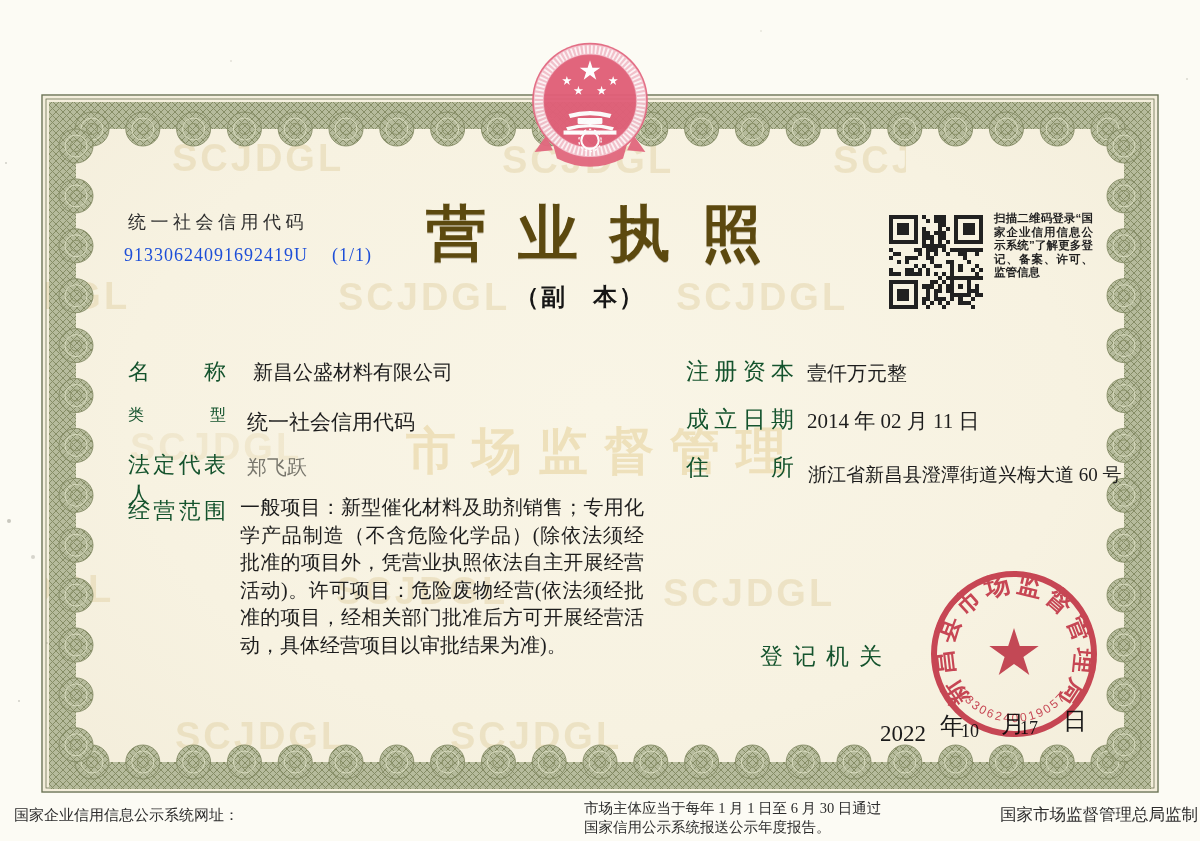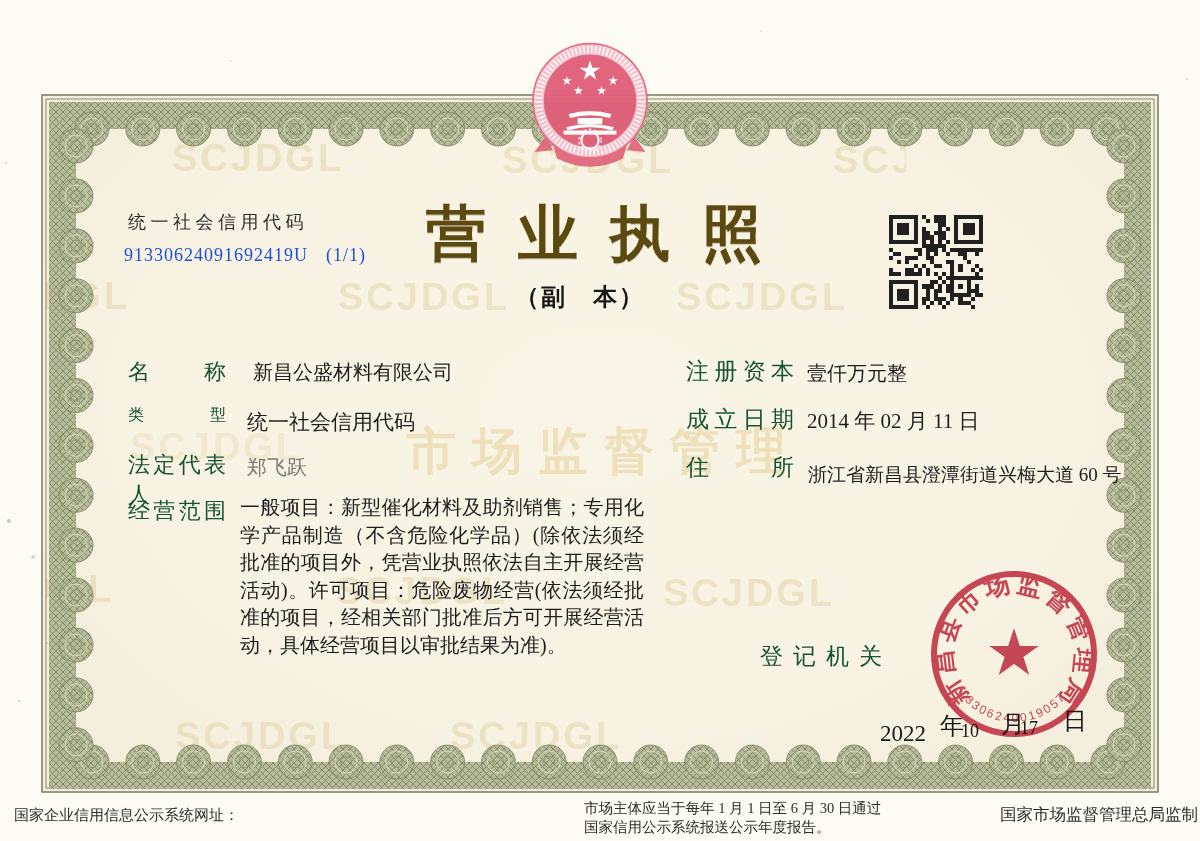--- a/index.html
+++ b/index.html
@@ -330,21 +330,21 @@
   </g>
   <circle cx="75" cy="126" r="10.5" fill="none" stroke="#ffffff" stroke-width="2.5"></circle>
   <circle cx="75" cy="126" r="13.5" fill="none" stroke="#ffffff" stroke-width="1.6" stroke-dasharray="2.8 3.4"></circle>
 </svg>
 
 <div class="content">
 
   <div class="abs code-label" style="left:128px;top:210px">统一社会信用代码</div>
   <div class="abs" style="left:124px;top:245px">
     <span class="code-value">91330624091692419U</span>
-    <span class="code-value" style="margin-left:14px">(1/1)</span>
+    <span class="code-value" style="margin-left:20px">(1/1)</span>
   </div>
 
   <div class="abs lic-sub" style="left:515px;top:281px">（副　本）</div>
   <div class="abs lic-title" style="left:426px;top:194px">营业执照</div>
 
   <svg id="qr-modules" class="abs" style="left:889px;top:215px" width="94" height="94" viewBox="0 0 23 23" shape-rendering="crispEdges">
       <rect x="0" y="0" width="1" height="1" fill="#212121"></rect>
       <rect x="1" y="0" width="1" height="1" fill="#212121"></rect>
       <rect x="2" y="0" width="1" height="1" fill="#212121"></rect>
       <rect x="3" y="0" width="1" height="1" fill="#212121"></rect>
@@ -594,20 +594,21 @@
       <rect x="1" y="22" width="1" height="1" fill="#212121"></rect>
       <rect x="2" y="22" width="1" height="1" fill="#212121"></rect>
       <rect x="3" y="22" width="1" height="1" fill="#212121"></rect>
       <rect x="4" y="22" width="1" height="1" fill="#212121"></rect>
       <rect x="5" y="22" width="1" height="1" fill="#212121"></rect>
       <rect x="6" y="22" width="1" height="1" fill="#212121"></rect>
       <rect x="9" y="22" width="1" height="1" fill="#212121"></rect>
       <rect x="13" y="22" width="1" height="1" fill="#212121"></rect>
       <rect x="20" y="22" width="1" height="1" fill="#212121"></rect>
     </svg>
+  <div class="abs qr-caption" style="left:994px;top:212px;width:99px">扫描二维码登录“国家企业信用信息公示系统”了解更多登记、备案、许可、监管信息</div>
 
   <div class="abs">
     <span class="abs label-just" style="left:128px;top:357px;width:98px;font-size:22px">名称</span>
     <span class="abs fval" style="left:253px;top:359px;font-size:20px">新昌公盛材料有限公司</span>
   </div>
   <div class="abs">
     <span class="abs label-just" style="left:128px;top:405px;width:98px;font-size:16px">类型</span>
     <span class="abs fval" style="left:247px;top:408px;font-size:21px">统一社会信用代码</span>
   </div>
   <div class="abs">

